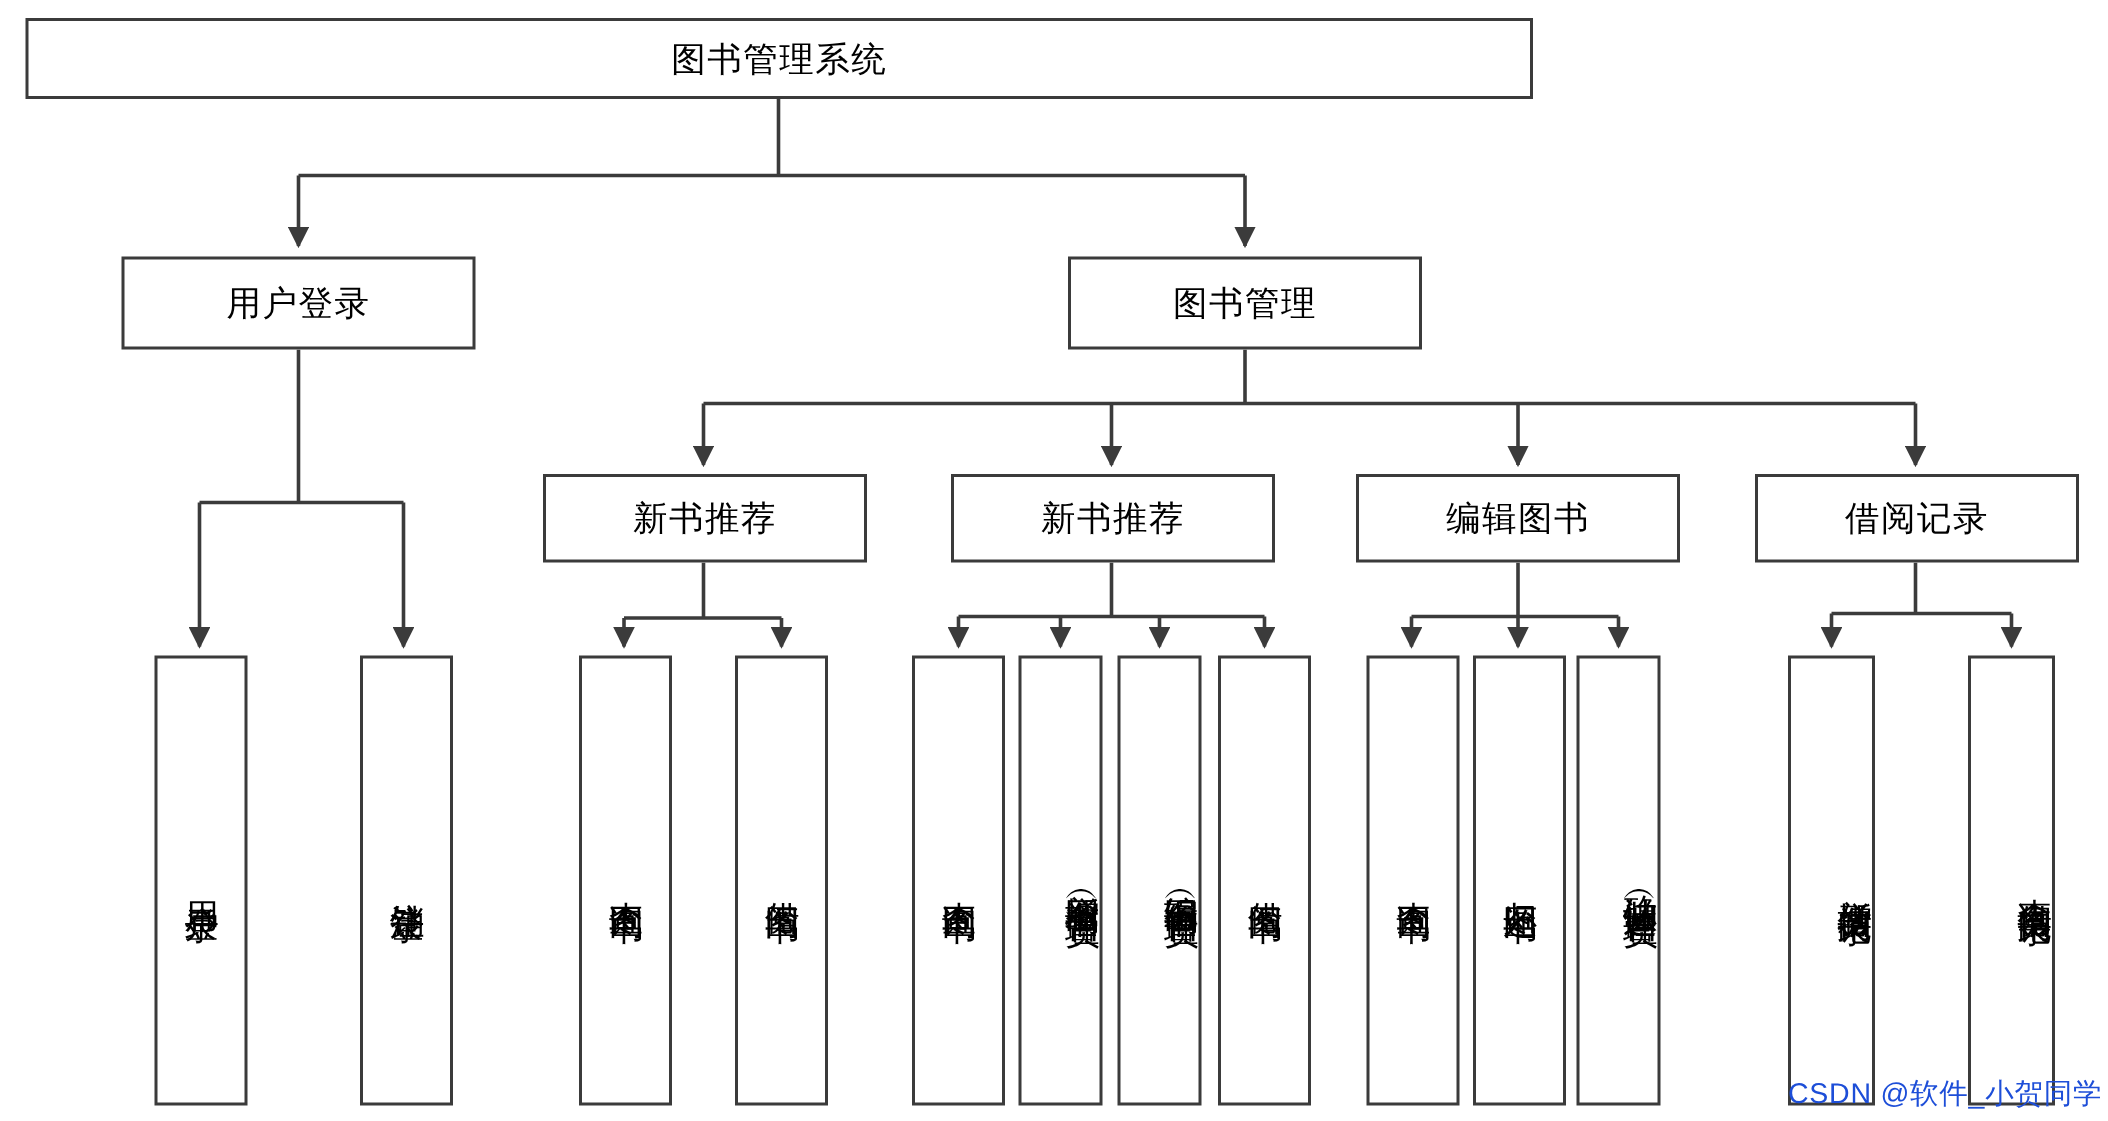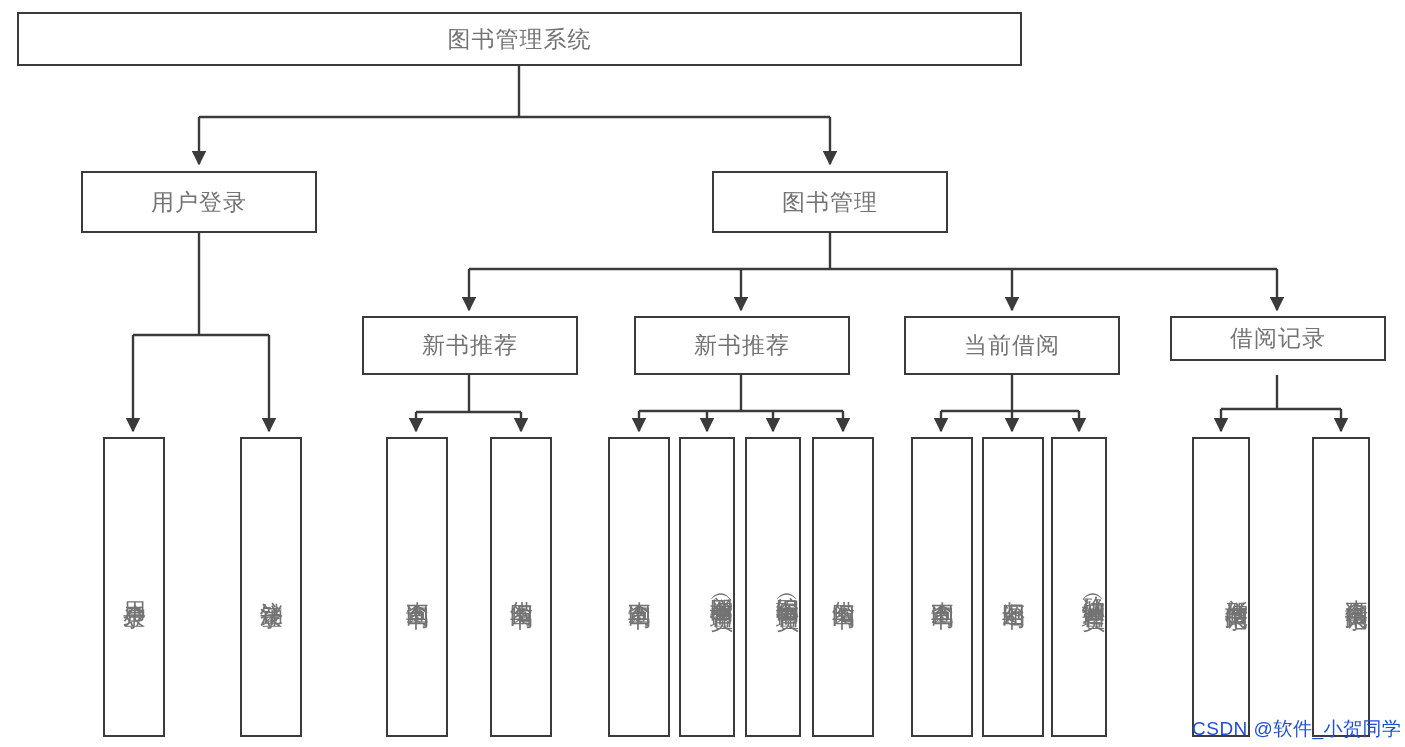--- a/index.html
+++ b/index.html
@@ -27,21 +27,21 @@
     pointer-events: none;
   }
   .node {
     position: absolute;
     box-sizing: border-box;
     border: 2px solid #3b3b3b;
     background: #ffffff;
     display: flex;
     align-items: center;
     justify-content: center;
-    color: #737373;
+    color: #000000;
   }
   .node.horiz {
     font-size: 23px;
     letter-spacing: 1px;
   }
   .node.vert {
     writing-mode: vertical-rl;
     text-orientation: upright;
     font-size: 23px;
     letter-spacing: 2px;
@@ -121,23 +121,23 @@
   <div class="node horiz" style="left:17px; top:12px; width:1005px; height:54px;">图书管理系统</div>
 
   <div class="node horiz" style="left:81px; top:171px; width:236px; height:62px;">用户登录</div>
 
   <div class="node horiz" style="left:362px; top:316px; width:216px; height:59px;">新书推荐</div>
 
   <div class="node horiz" style="left:712px; top:171px; width:236px; height:62px;">图书管理</div>
 
   <div class="node horiz" style="left:634px; top:316px; width:216px; height:59px;">新书推荐</div>
 
-  <div class="node horiz" style="left:904px; top:316px; width:216px; height:59px;">当前借阅</div>
+  <div class="node horiz" style="left:904px; top:316px; width:216px; height:59px;">编辑图书</div>
 
-  <div class="node horiz" style="left:1170px; top:316px; width:216px; height:45px;">借阅记录</div>
+  <div class="node horiz" style="left:1170px; top:316px; width:216px; height:59px;">借阅记录</div>
 
   <div class="node vert leaf-tall" style="left:103px; top:437px; width:62px; height:300px;">用户登录</div>
 
   <div class="node vert leaf-tall" style="left:240px; top:437px; width:62px; height:300px;">注销登录</div>
 
   <div class="node vert leaf-tall" style="left:386px; top:437px; width:62px; height:300px;">查询图书</div>
 
   <div class="node vert leaf-tall" style="left:490px; top:437px; width:62px; height:300px;">借阅图书</div>
 
   <div class="node vert leaf-tall" style="left:608px; top:437px; width:62px; height:300px;">查询图书</div>

